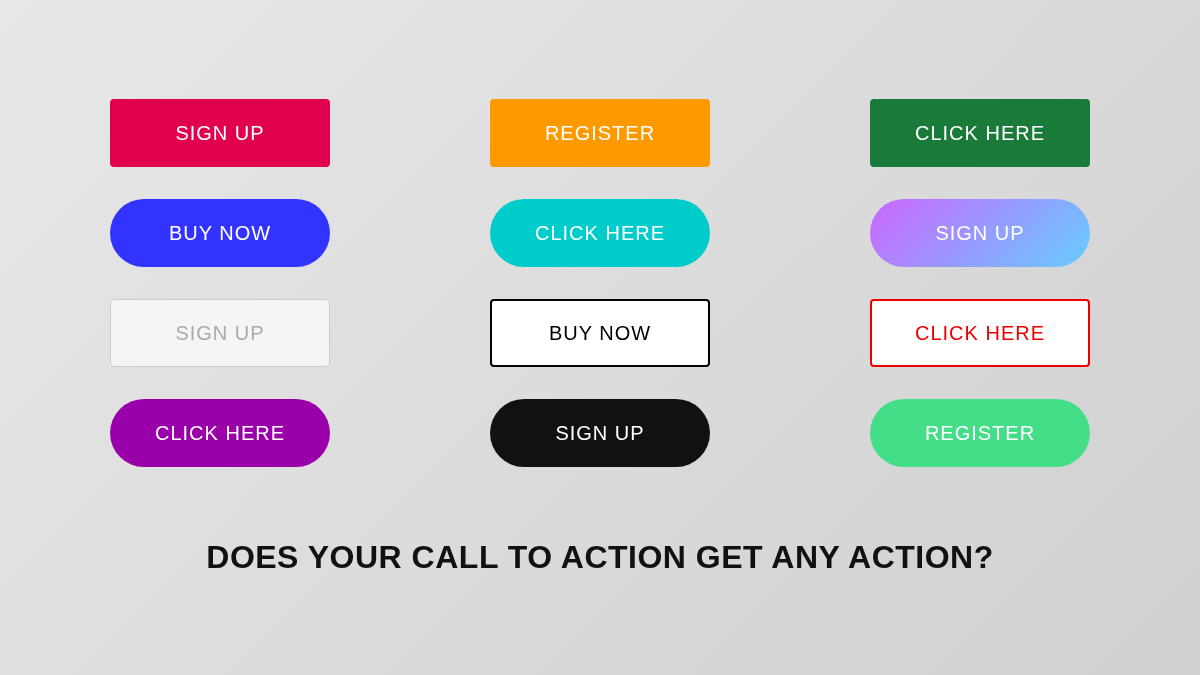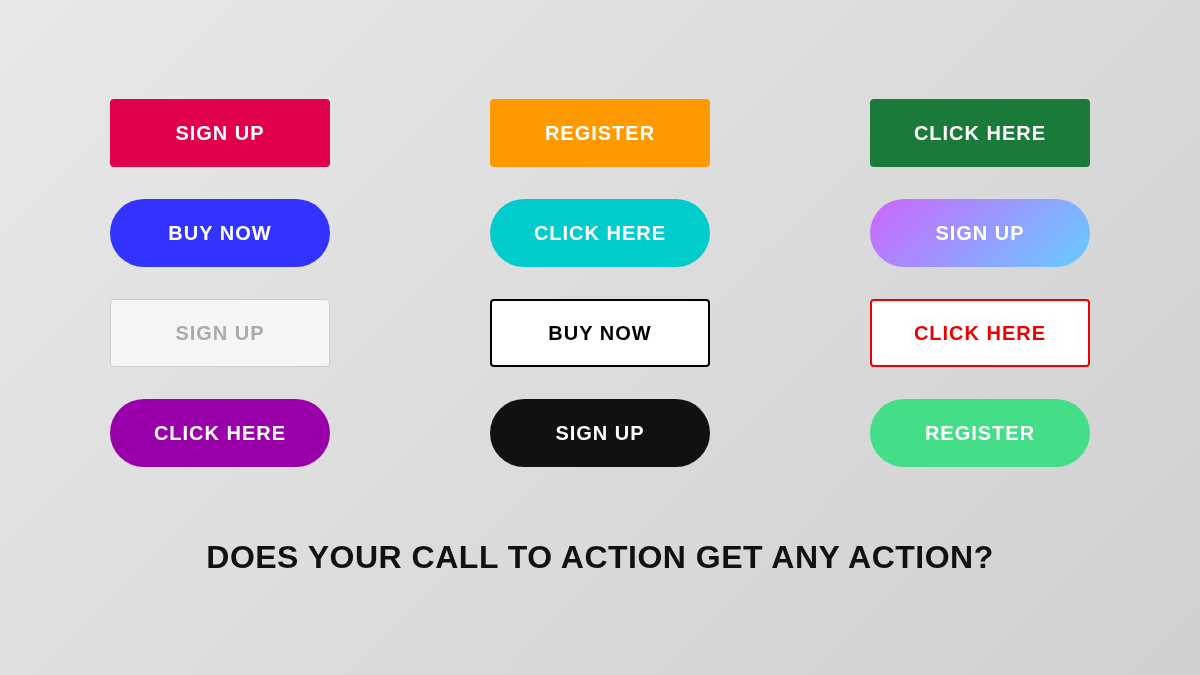--- a/index.html
+++ b/index.html
@@ -22,21 +22,21 @@
       grid-template-rows: repeat(4, 90px);
       gap: 10px 160px;
       margin-bottom: 40px;
     }
 
     .btn {
       display: flex;
       align-items: center;
       justify-content: center;
       cursor: pointer;
-      font-weight: 700;
+      font-weight: 400;
       font-size: 20px;
       letter-spacing: 1px;
       text-transform: uppercase;
       border: none;
       outline: none;
     }
 
     
     .btn-sign-up-red {
       background-color: #e0004d;

